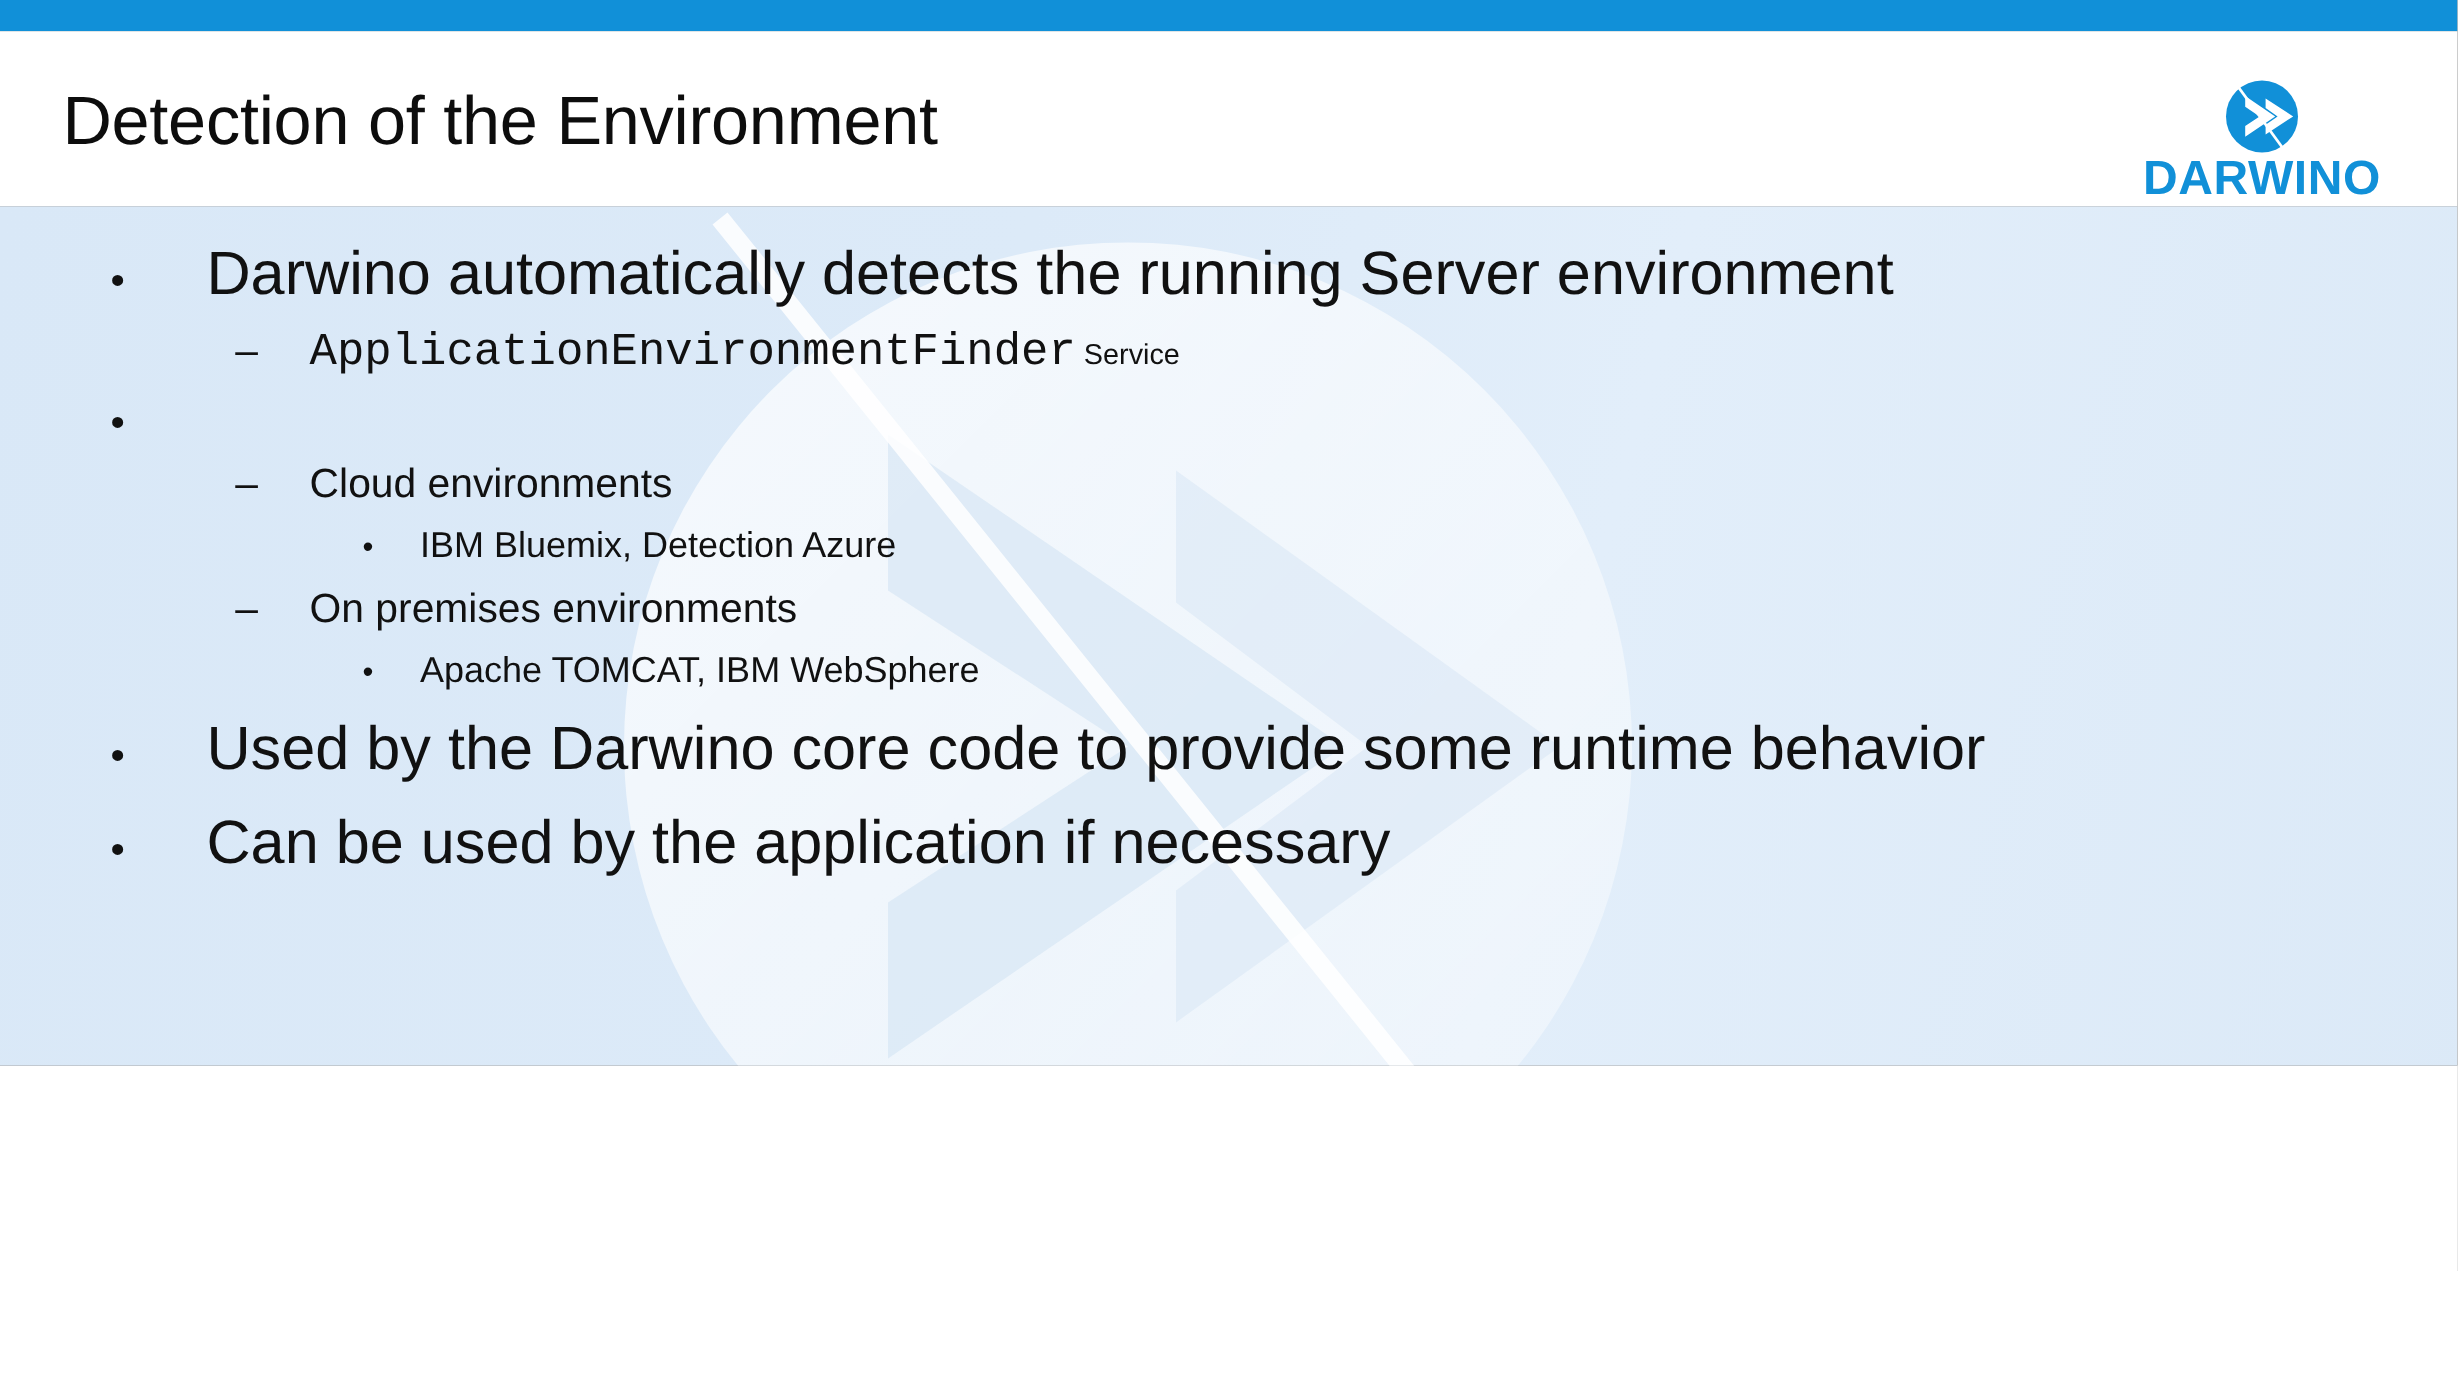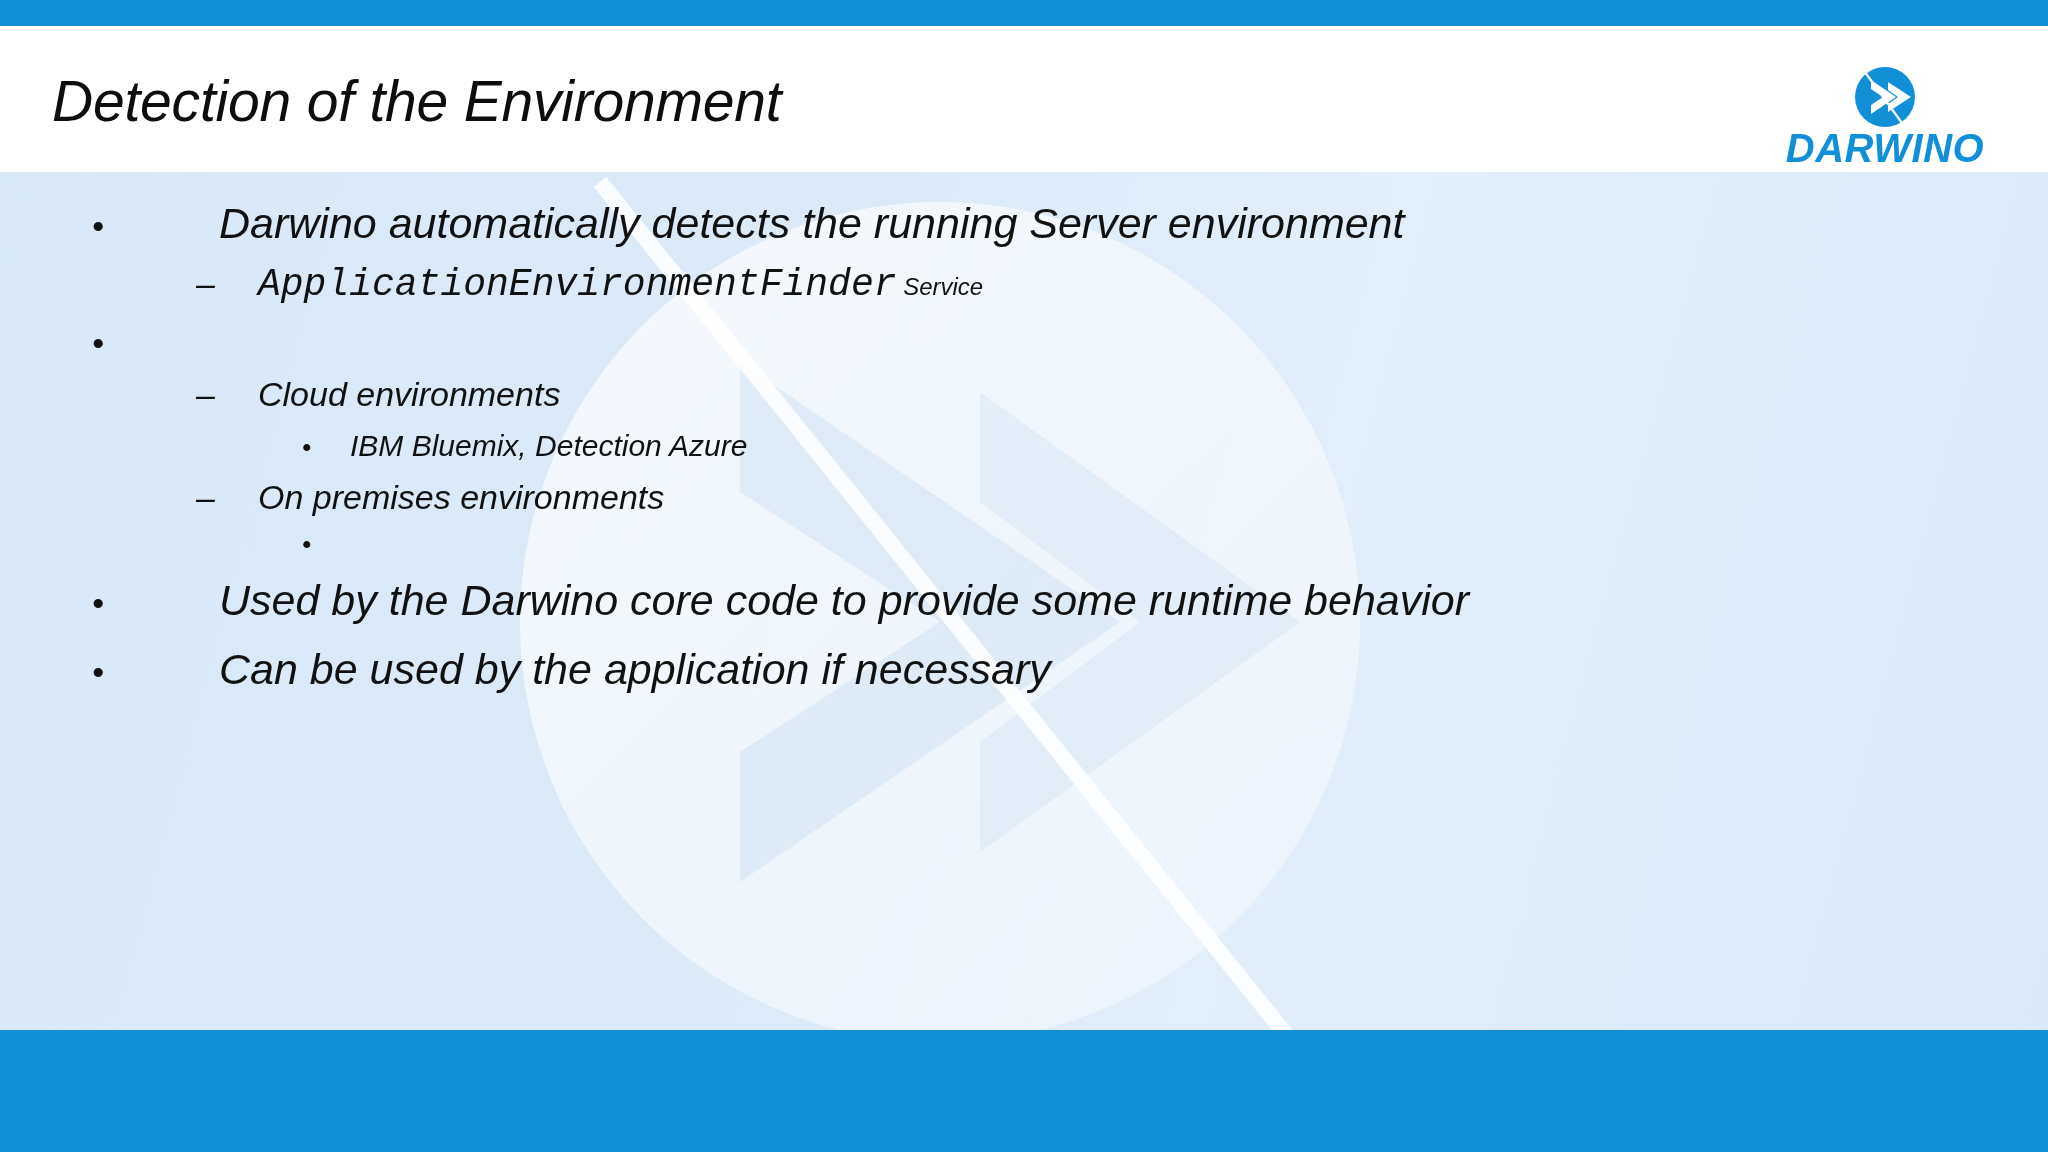--- a/index.html
+++ b/index.html
@@ -10,24 +10,23 @@
   body {
     width: 2048px;
     height: 1152px;
     overflow: hidden;
     font-family: "Liberation Sans", sans-serif;
   }
 
   #slide {
     position: relative;
     width: 2048px;
-    height: 1152px;
+    height: 888px;
     background: #737373;
     overflow: hidden;
-    font-style: italic;
   }
 
   
   .top-bar {
     position: absolute;
     left: 0;
     top: 0;
     width: 2048px;
     height: 26px;
     background: #1190d8;
@@ -116,21 +115,21 @@
     flex: 0 1 auto;
     white-space: nowrap;
     font-family: "Liberation Sans", sans-serif;
     font-weight: 400;
     color: #111111;
   }
 
   
   .lvl1 { padding-left: 92px; margin-top: 18px; }
   .lvl1 .marker { width: 80px; font-size: 34px; line-height: 1; }
-  .lvl1 .rtext { font-size: 43px; line-height: 1.18; margin-left: 47px; }
+  .lvl1 .rtext { font-size: 51px; line-height: 1.18; }
 
   
   .lvl2 { padding-left: 196px; margin-top: 14px; }
   .lvl2 .marker { width: 62px; font-size: 34px; line-height: 1; }
   .lvl2 .rtext { font-size: 34px; line-height: 1.18; }
 
   
   .lvl3 { padding-left: 302px; margin-top: 14px; }
   .lvl3 .marker { width: 48px; font-size: 26px; line-height: 1; }
   .lvl3 .rtext { font-size: 30px; line-height: 1.18; }
@@ -219,20 +218,21 @@
         <span class="rtext">IBM Bluemix, Detection Azure</span>
       </div>
 
       <div class="row lvl2">
         <span class="marker">–</span>
         <span class="rtext">On premises environments</span>
       </div>
 
       <div class="row lvl3">
         <span class="marker">•</span>
+        <span class="rtext">Apache TOMCAT, IBM WebSphere</span>
       </div>
 
       <div class="row lvl1">
         <span class="marker">•</span>
         <span class="rtext">Used by the Darwino core code to provide some runtime behavior</span>
       </div>
 
       <div class="row lvl1">
         <span class="marker">•</span>
         <span class="rtext">Can be used by the application if necessary</span>

